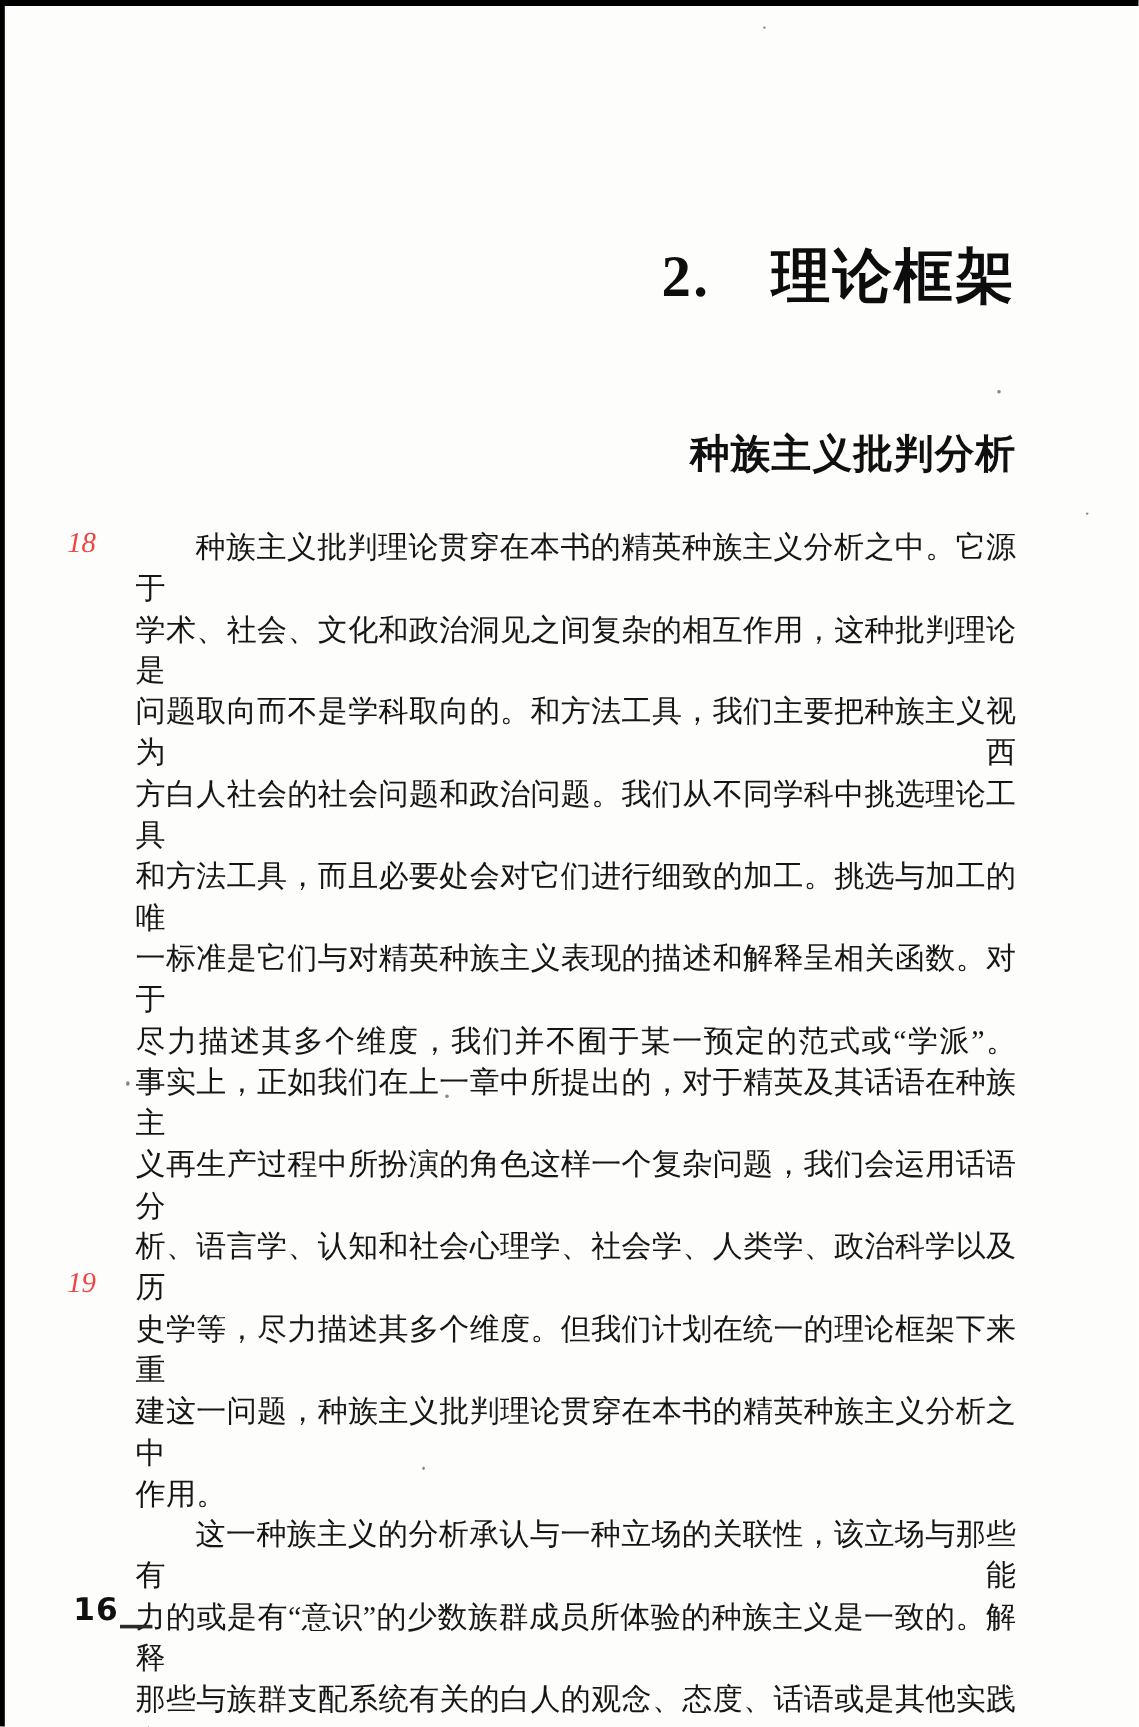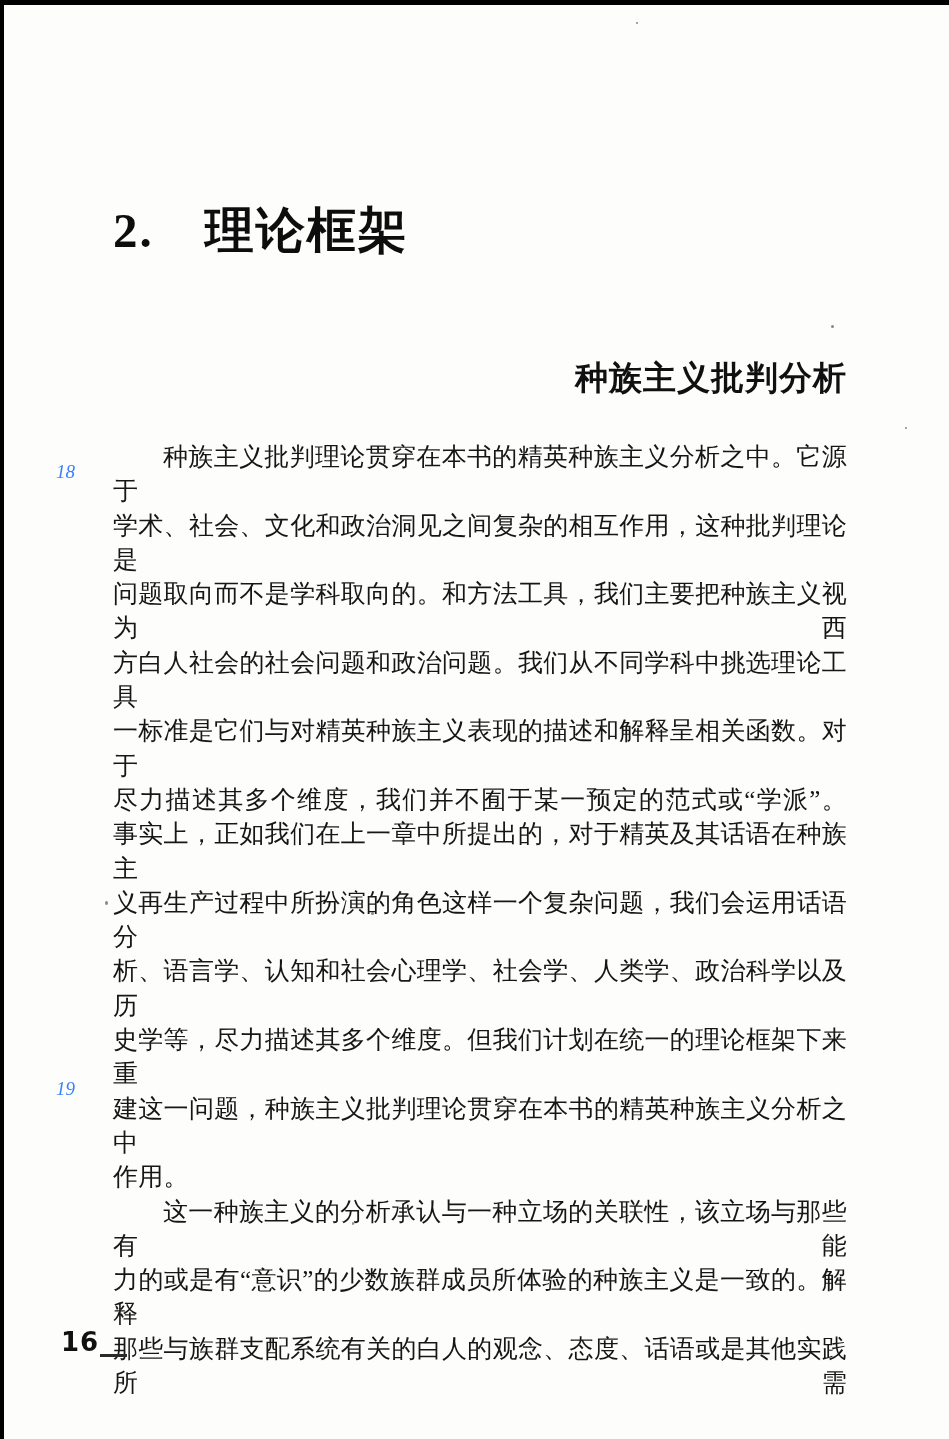--- a/index.html
+++ b/index.html
@@ -26,21 +26,21 @@
     position: absolute;
     top: 0; left: 0;
     width: 4px; height: 1439px;
     background: #000;
   }
   .chapter-title {
     position: absolute;
     top: 198px;
     left: 113px;
     width: 734px;
-    text-align: left;
+    text-align: right;
     font-size: 49px;
     font-weight: bold;
     letter-spacing: 2px;
     color: #0d0d0d;
     white-space: nowrap;
   }
   .section-title {
     position: absolute;
     top: 356px;
     left: 113px;
@@ -69,24 +69,23 @@
   .line.indent {
     text-indent: 2em;
   }
   .line.para-end {
     text-align-last: left;
   }
   .margin-ref {
     position: absolute;
     left: 56px;
     font-style: italic;
-    font-size: 19px;
-    color: #3b82f6;
+    font-size: 24px;
+    color: #ef4444;
     font-family: "Liberation Serif", "DejaVu Serif", serif;
-    margin-top: 21px;
   }
   .ref-18 { top: 440px; }
   .ref-19 { top: 1057px; }
   .page-number {
     position: absolute;
     left: 61px;
     top: 1327px;
     font-size: 26px;
     font-weight: 600;
     font-family: "DejaVu Sans", "Liberation Sans", sans-serif;
@@ -130,20 +129,21 @@
   <div class="margin-ref ref-18">18</div>
 
   <div class="margin-ref ref-19">19</div>
 
   <div class="body-text">
     <div>
       <div class="line indent">种族主义批判理论贯穿在本书的精英种族主义分析之中。它源于</div>
       <div class="line">学术、社会、文化和政治洞见之间复杂的相互作用，这种批判理论是</div>
       <div class="line">问题取向而不是学科取向的。和方法工具，我们主要把种族主义视为西</div>
       <div class="line">方白人社会的社会问题和政治问题。我们从不同学科中挑选理论工具</div>
+      <div class="line">和方法工具，而且必要处会对它们进行细致的加工。挑选与加工的唯</div>
       <div class="line">一标准是它们与对精英种族主义表现的描述和解释呈相关函数。对于</div>
       <div class="line">尽力描述其多个维度，我们并不囿于某一预定的范式或“学派”。</div>
       <div class="line">事实上，正如我们在上一章中所提出的，对于精英及其话语在种族主</div>
       <div class="line">义再生产过程中所扮演的角色这样一个复杂问题，我们会运用话语分</div>
       <div class="line">析、语言学、认知和社会心理学、社会学、人类学、政治科学以及历</div>
       <div class="line">史学等，尽力描述其多个维度。但我们计划在统一的理论框架下来重</div>
       <div class="line">建这一问题，种族主义批判理论贯穿在本书的精英种族主义分析之中</div>
       <div class="line para-end">作用。</div>
     </div>
     <div>

